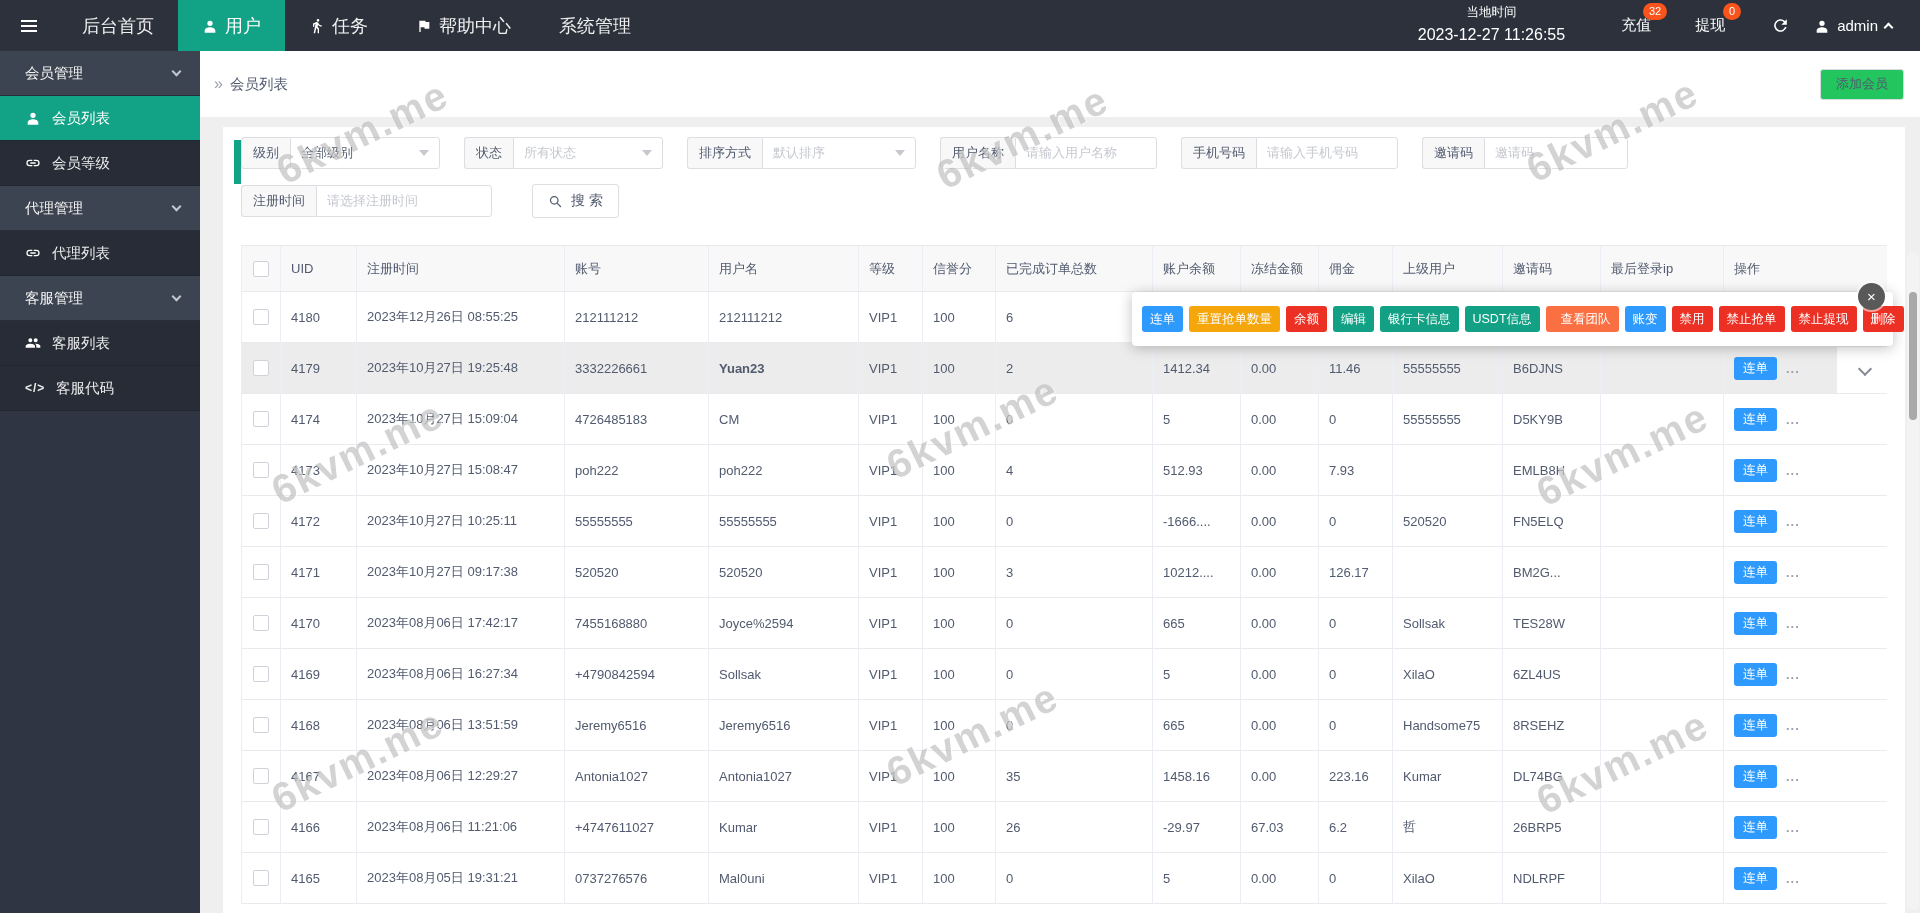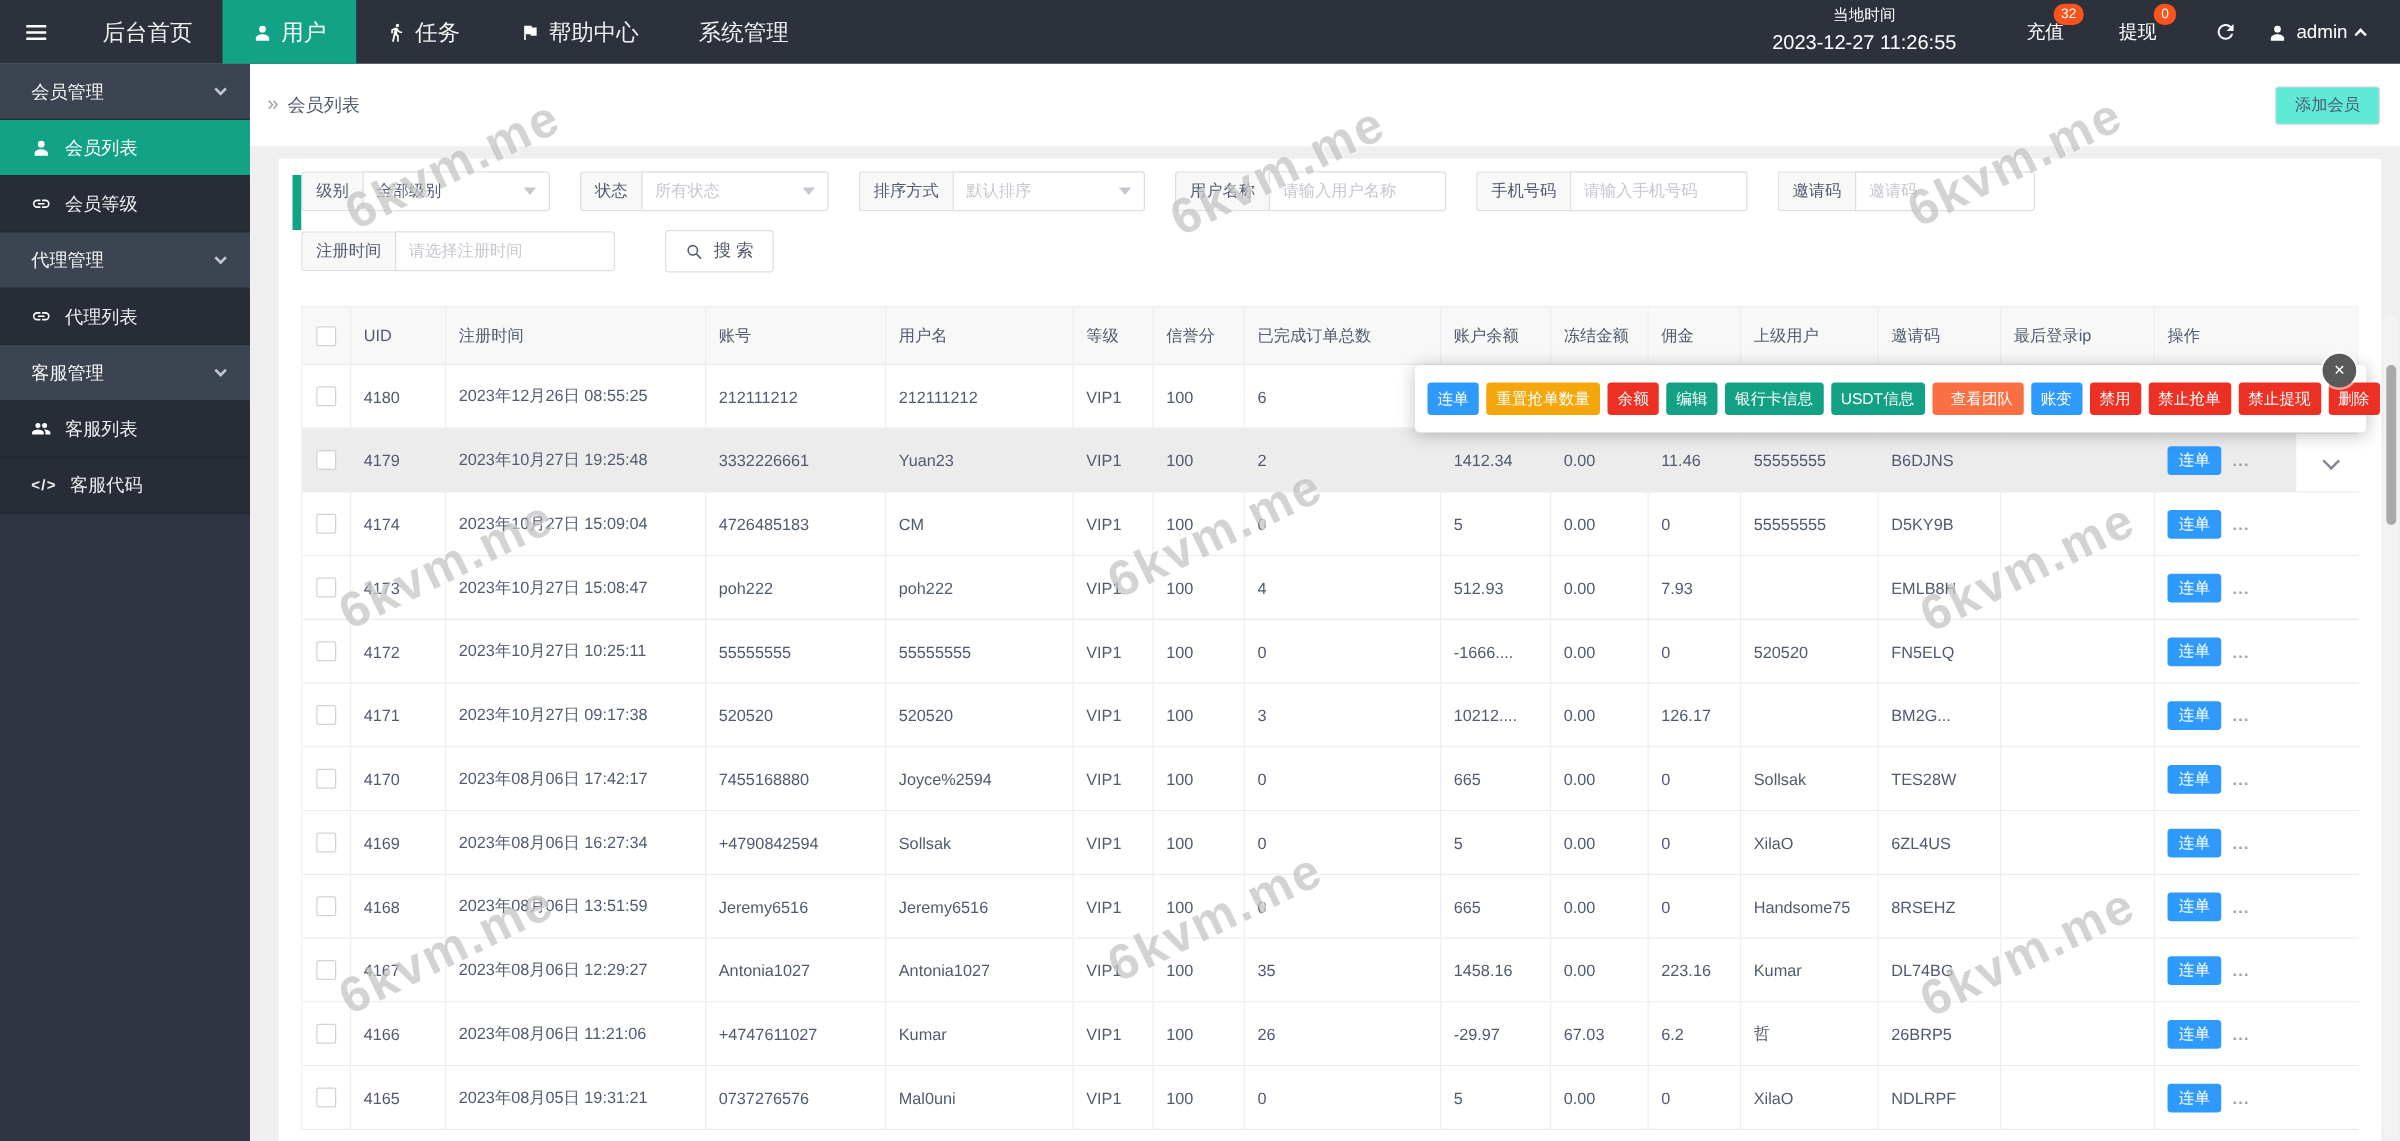--- a/index.html
+++ b/index.html
@@ -36,21 +36,21 @@
   .side-group { height:45px; display:flex; align-items:center; justify-content:space-between; padding:0 20px 0 25px; background:#3d4451; color:#f5f5f5; font-size:14.5px; border-bottom:1px solid #292e38; cursor:pointer; }
   .side-group .chev { border-color:#c3c7ce; }
   .side-item { height:45px; display:flex; align-items:center; gap:11px; padding:0 18px 0 25px; background:#272c37; color:#eeeeee; font-size:14.5px; border-bottom:1px solid #222631; cursor:pointer; }
   .side-item.active { background:#12a285; color:#fff; }
   .side-item svg { width:16px; height:16px; fill:#fff; flex:none; }
   .code-glyph { font-size:12px; font-weight:bold; letter-spacing:1px; width:20px; flex:none; }
   .main { flex:1; display:flex; flex-direction:column; min-width:0; }
   .bc-bar { height:66px; background:#fff; display:flex; align-items:center; justify-content:space-between; padding:0 16px 0 14px; }
   .bc { font-size:14.5px; color:#515a6e; display:flex; align-items:center; gap:7px; }
   .bc-sep { color:#9aa1ad; font-size:16px; }
-  .btn-add { background:#5eead4; border:1px solid #d7dade; border-radius:3px; height:31px; padding:0 15px; font-size:13px; color:#515a6e; cursor:pointer; font-family:inherit; }
+  .btn-add { background:#22c55e; border:1px solid #d7dade; border-radius:3px; height:31px; padding:0 15px; font-size:13px; color:#515a6e; cursor:pointer; font-family:inherit; }
   .card { flex:1; background:#fff; margin:10px 15px 0 23px; padding:10px 18px 0 18px; position:relative; }
   .accent-bar { position:absolute; left:11px; top:13px; width:7px; height:44px; background:#12a285; }
 
   
   .filter-row { display:flex; align-items:center; margin-bottom:15px; }
   .filter-row.r2 { margin-bottom:0; }
   .fgroup { display:flex; margin-right:24px; height:32px; }
   .flabel { display:flex; align-items:center; padding:0 11px; background:#f8f8f9; border:1px solid #dcdee2; border-right:none; border-radius:3px 0 0 3px; font-size:13px; color:#515a6e; white-space:nowrap; }
   .ffield { display:flex; align-items:center; justify-content:space-between; padding:0 10px; background:#fff; border:1px solid #dcdee2; border-radius:0 3px 3px 0; font-size:13px; color:#515a6e; overflow:hidden; white-space:nowrap; }
   .ffield.ph { color:#c5c8ce; }
@@ -311,21 +311,21 @@
               <div class="tcell" style="width: 123px;"></div>
               <div class="tcell last"></div>
             </div>
             <div class="trow selected">
               <div class="tcell chk" style="width: 39px;">
                 <span class="checkbox"></span>
               </div>
               <div class="tcell" style="width: 76px;">4179</div>
               <div class="tcell" style="width: 208px;">2023年10月27日 19:25:48</div>
               <div class="tcell" style="width: 144px;">3332226661</div>
-              <div class="tcell" style="width: 150px;">Yuan23</div>
+              <div class="tcell" style="width: 150px; font-weight: bold;">Yuan23</div>
               <div class="tcell" style="width: 64px;">VIP1</div>
               <div class="tcell" style="width: 73px;">100</div>
               <div class="tcell" style="width: 157px;">2</div>
               <div class="tcell" style="width: 88px;">1412.34</div>
               <div class="tcell" style="width: 78px;">0.00</div>
               <div class="tcell" style="width: 74px;">11.46</div>
               <div class="tcell" style="width: 110px;">55555555</div>
               <div class="tcell" style="width: 98px;">B6DJNS</div>
               <div class="tcell" style="width: 123px;"></div>
               <div class="tcell last">

